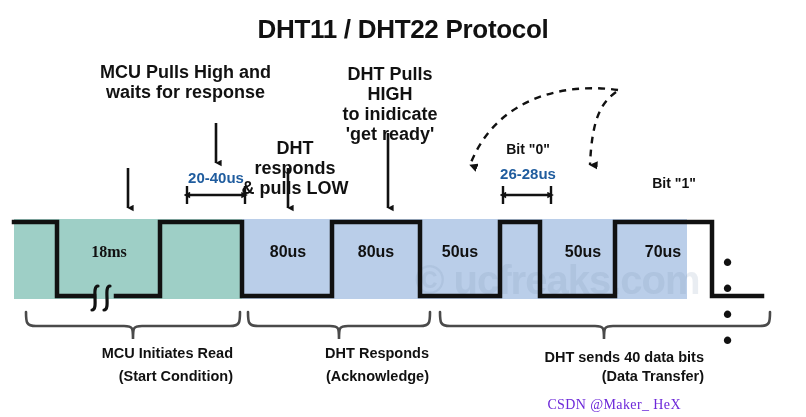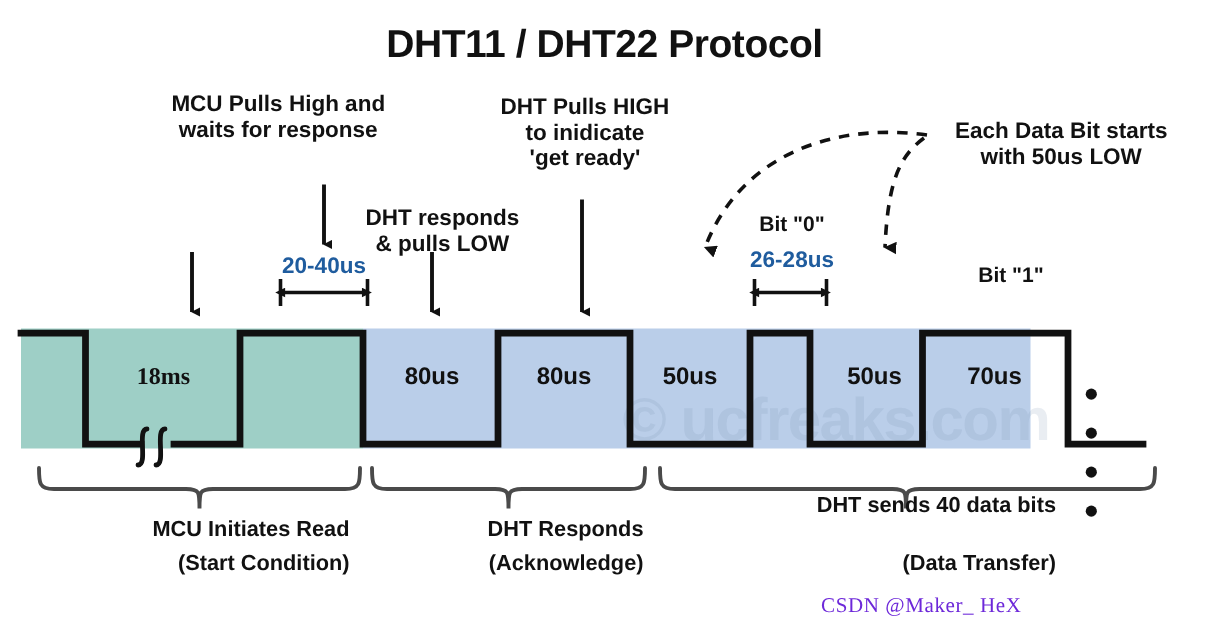--- a/index.html
+++ b/index.html
@@ -29,21 +29,21 @@
     width: 806px;
     text-align: center;
     font-size: 26px;
     font-weight: bold;
     letter-spacing: -0.3px;
     color: #111111;
   }
   .anno {
     position: absolute;
     text-align: center;
-    font-size: 15px;
+    font-size: 18px;
     font-weight: bold;
     line-height: 1.12;
     color: #111111;
     white-space: pre-line;
   }
   .anno.accent {
     color: #1f5c9e;
     font-size: 15px;
   }
   .anno.plain {
@@ -185,22 +185,20 @@
   <div class="anno" style="left:93px; top:62px; width:185px;">MCU Pulls High and
 waits for response</div>
 
   <div class="anno" style="left:235px; top:138px; width:120px;">DHT responds
 &amp; pulls LOW</div>
 
   <div class="anno" style="left:325px; top:64px; width:130px;">DHT Pulls HIGH
 to inidicate
 'get ready'</div>
 
-  <div class="anno" style="left:615px; top:80px; width:185px;">Each Data Bit starts
-with 50us LOW</div>
 
   <div class="anno accent" style="left:176px; top:170px; width:80px;">20-40us</div>
 
   <div class="anno plain" style="left:488px; top:142px; width:80px;">Bit "0"</div>
 
   <div class="anno accent" style="left:486px; top:166px; width:84px;">26-28us</div>
 
   <div class="anno plain" style="left:634px; top:176px; width:80px;">Bit "1"</div>
 
   <div class="wave-label" style="left:78px;  top:243px; width:62px;font-family:Liberation Serif, serif;">18ms</div>
@@ -216,18 +214,18 @@
   <div class="wave-label" style="left:632px; top:243px; width:62px;">70us</div>
 
   <div class="dots" style="left:723px; top:249px;">• • • •</div>
 
   <div class="band-label" style="left:33px; top:344px; width:200px;">MCU Initiates Read</div>
   <div class="band-label" style="left:33px; top:367px; width:200px;">(Start Condition)</div>
 
   <div class="band-label" style="left:249px; top:344px; width:180px;">DHT Responds</div>
   <div class="band-label" style="left:249px; top:367px; width:180px;">(Acknowledge)</div>
 
-  <div class="band-label" style="left:504px; top:328px; width:200px;">DHT sends 40 data bits</div>
+  <div class="band-label" style="left:504px; top:348px; width:200px;">DHT sends 40 data bits</div>
   <div class="band-label" style="left:504px; top:367px; width:200px;">(Data Transfer)</div>
 
   <div id="watermark-csdn">CSDN @Maker_ HeX</div>
 
 </div>
 
 </body></html>

